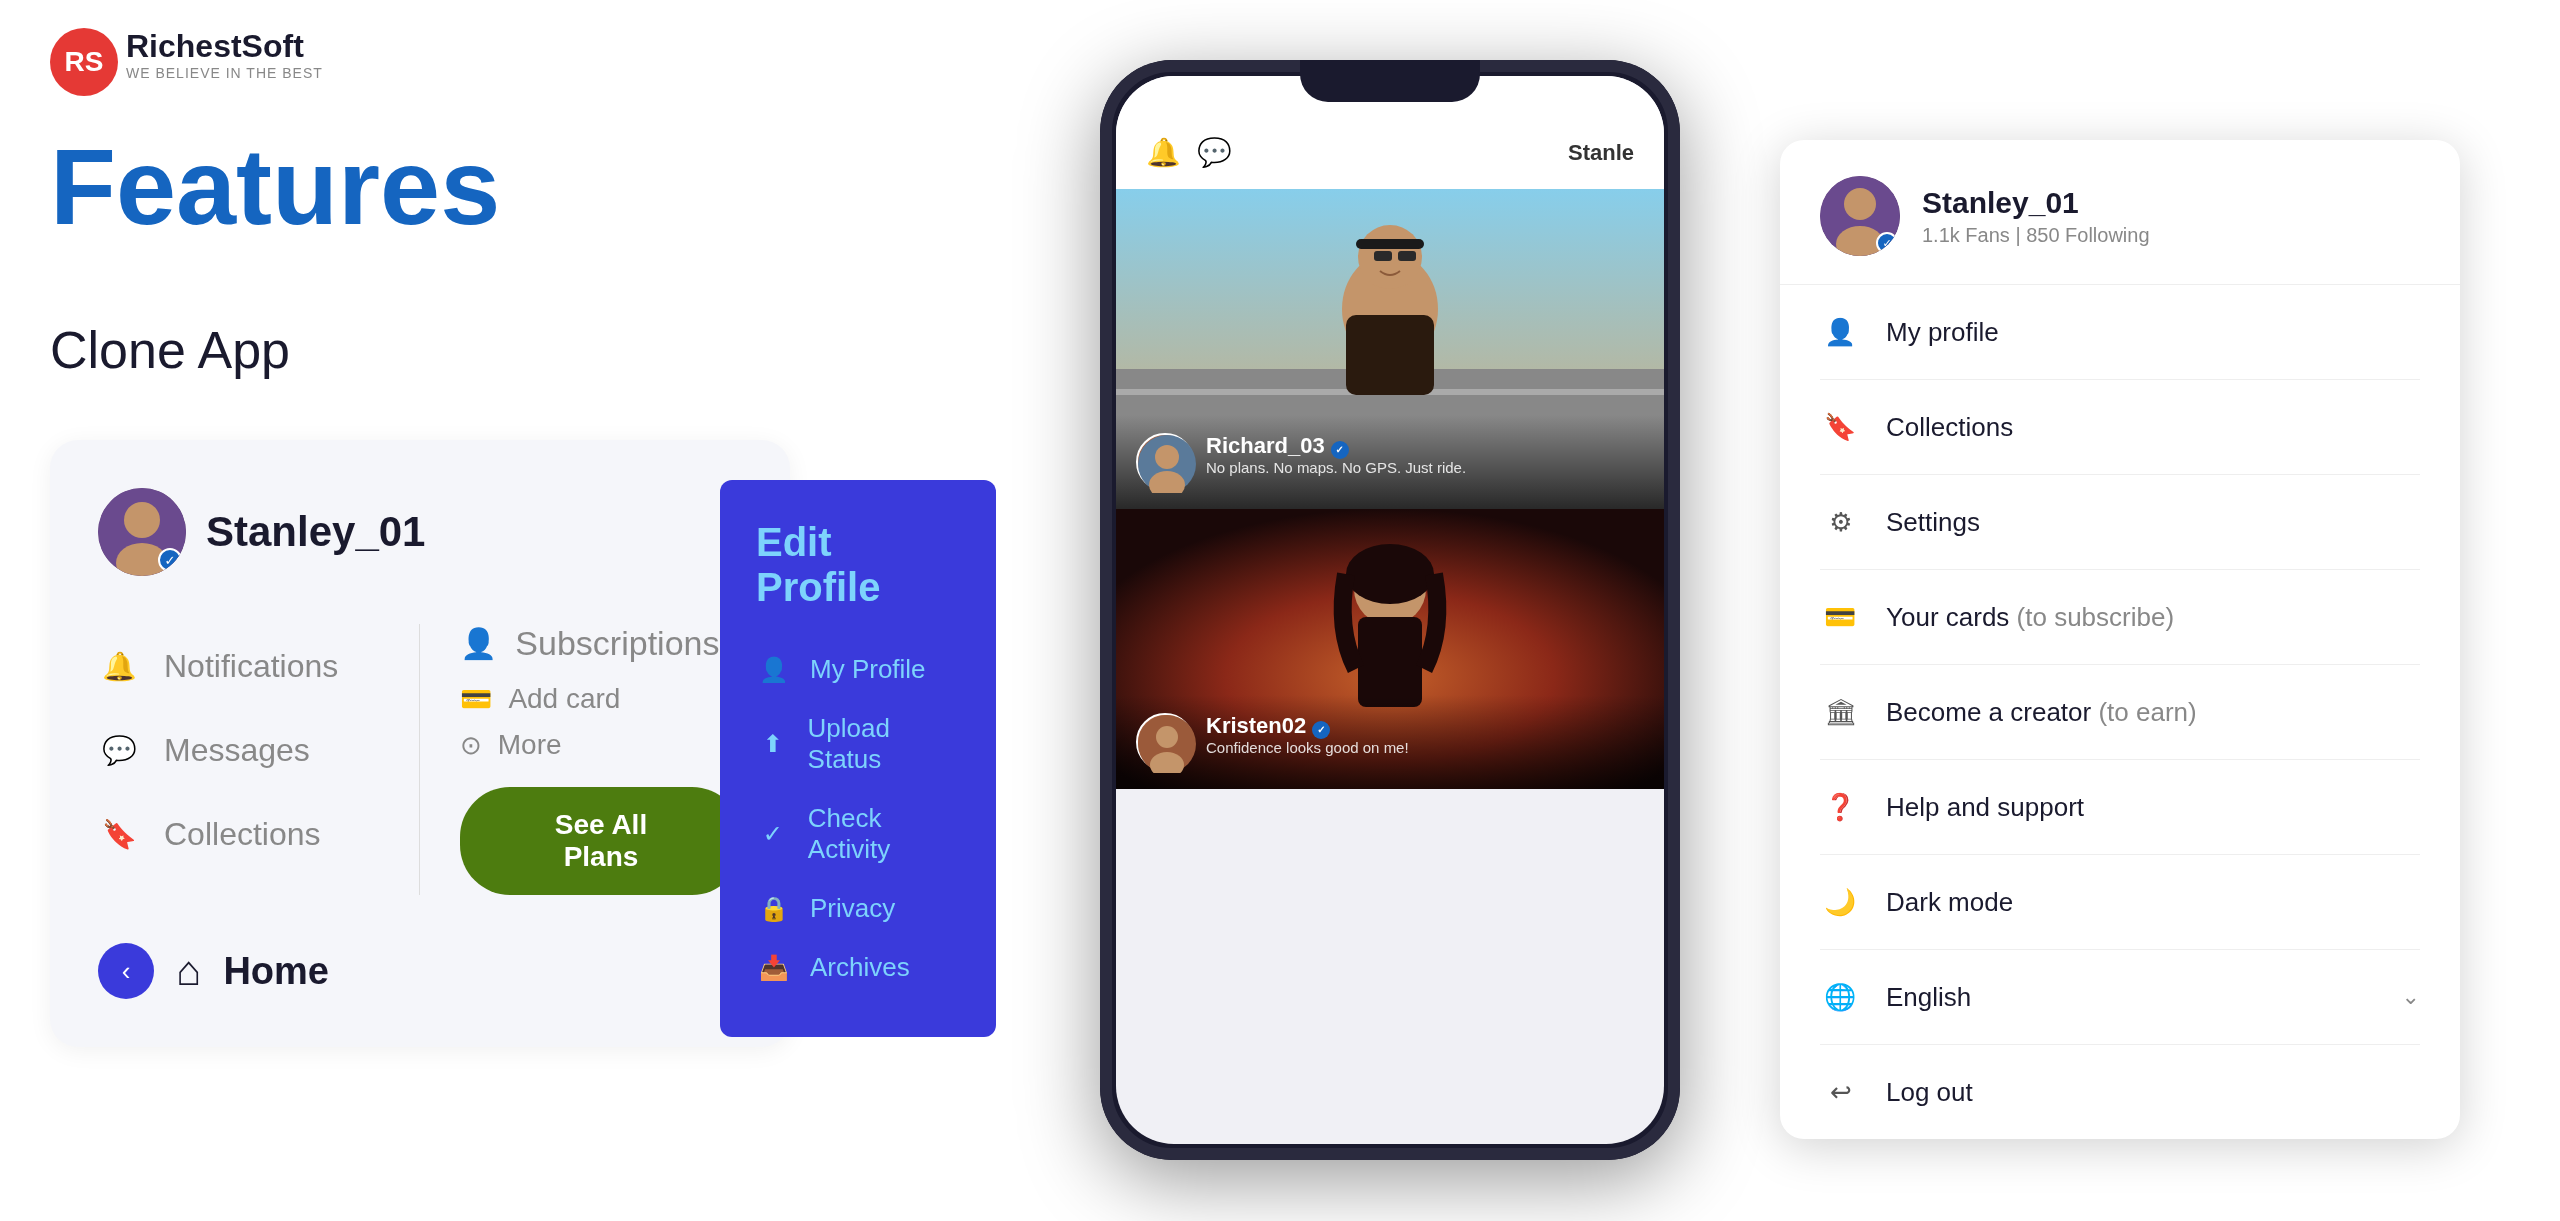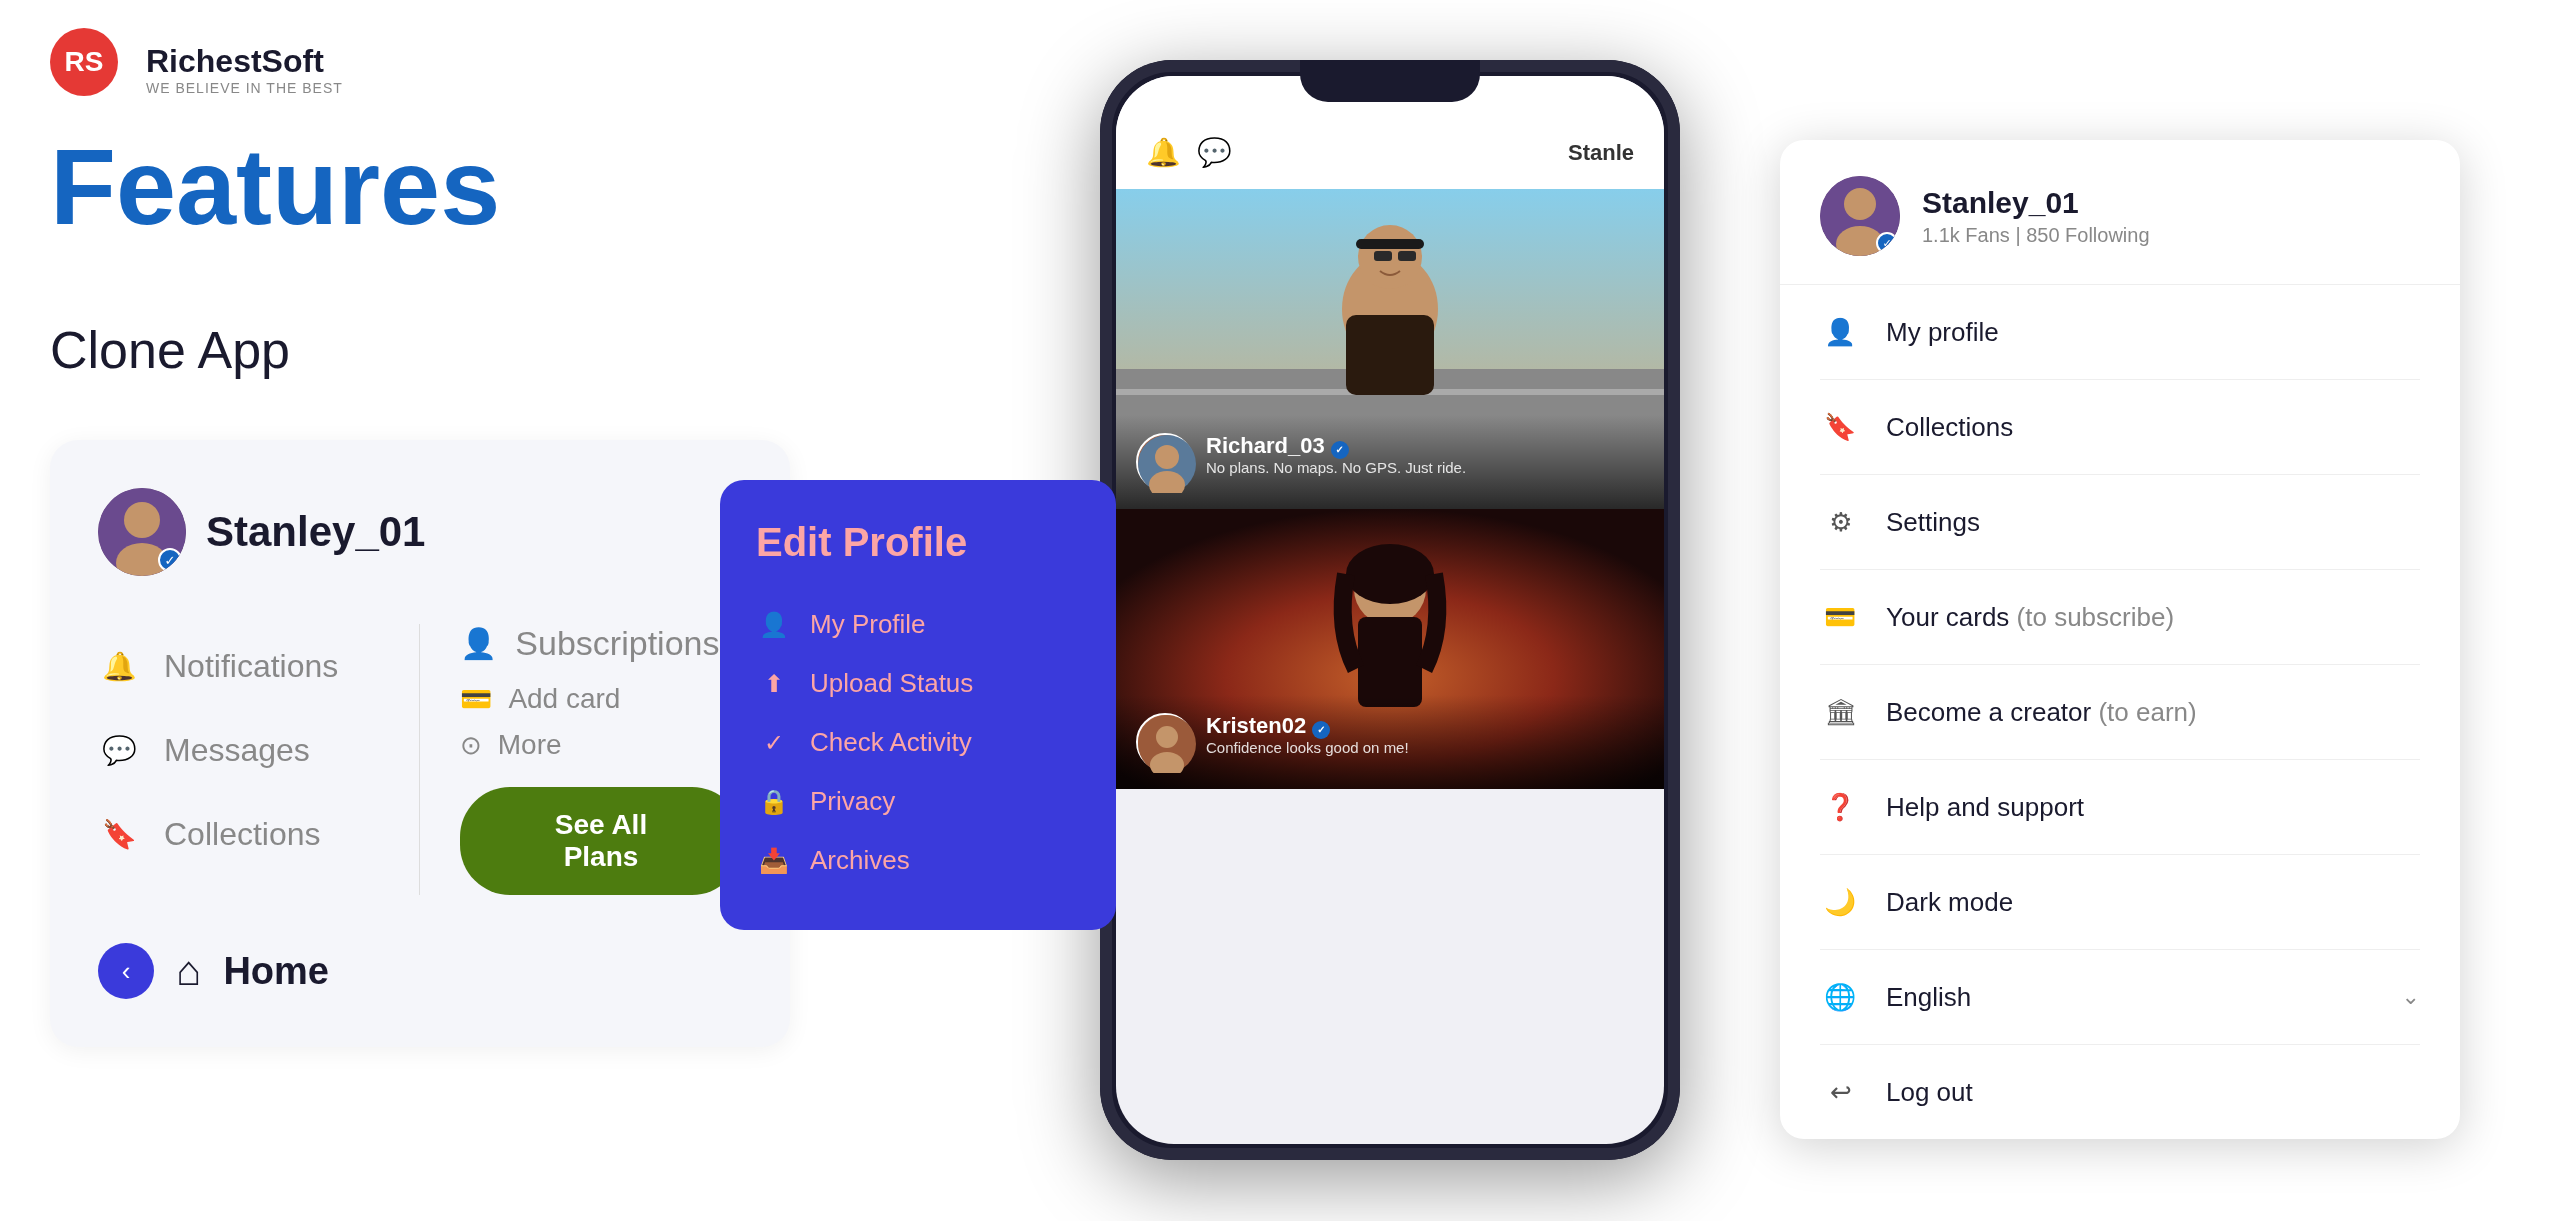--- a/index.html
+++ b/index.html
@@ -11,22 +11,22 @@
       overflow: hidden;
       position: relative;
     }
 
     
     .header {
       position: absolute;
       top: 28px;
       left: 50px;
       display: flex;
-      align-items: flex-end;
-      gap: 28px;
+      align-items: flex-start;
+      gap: 8px;
     }
     .logo-icon {
       width: 68px;
       height: 68px;
       background: #e53935;
       border-radius: 50%;
       display: flex;
       align-items: center;
       justify-content: center;
       color: white;
@@ -228,25 +228,25 @@
       font-size: 38px;
       font-weight: 600;
       color: #1a1a2e;
     }
 
     
     .edit-profile-card {
       position: absolute;
       top: 480px;
       left: 720px;
-      width: 396px;
+      width: 276px;
       background: #3a3adb;
-      border-radius: 24px;
+      border-radius: 12px;
       padding: 40px 36px;
-      color: #fca5a5;
+      color: #7dd3fc;
       z-index: 10;
     }
     .edit-profile-title {
       font-size: 40px;
       font-weight: 700;
       margin-bottom: 30px;
     }
     .edit-menu-item {
       display: flex;
       align-items: center;

